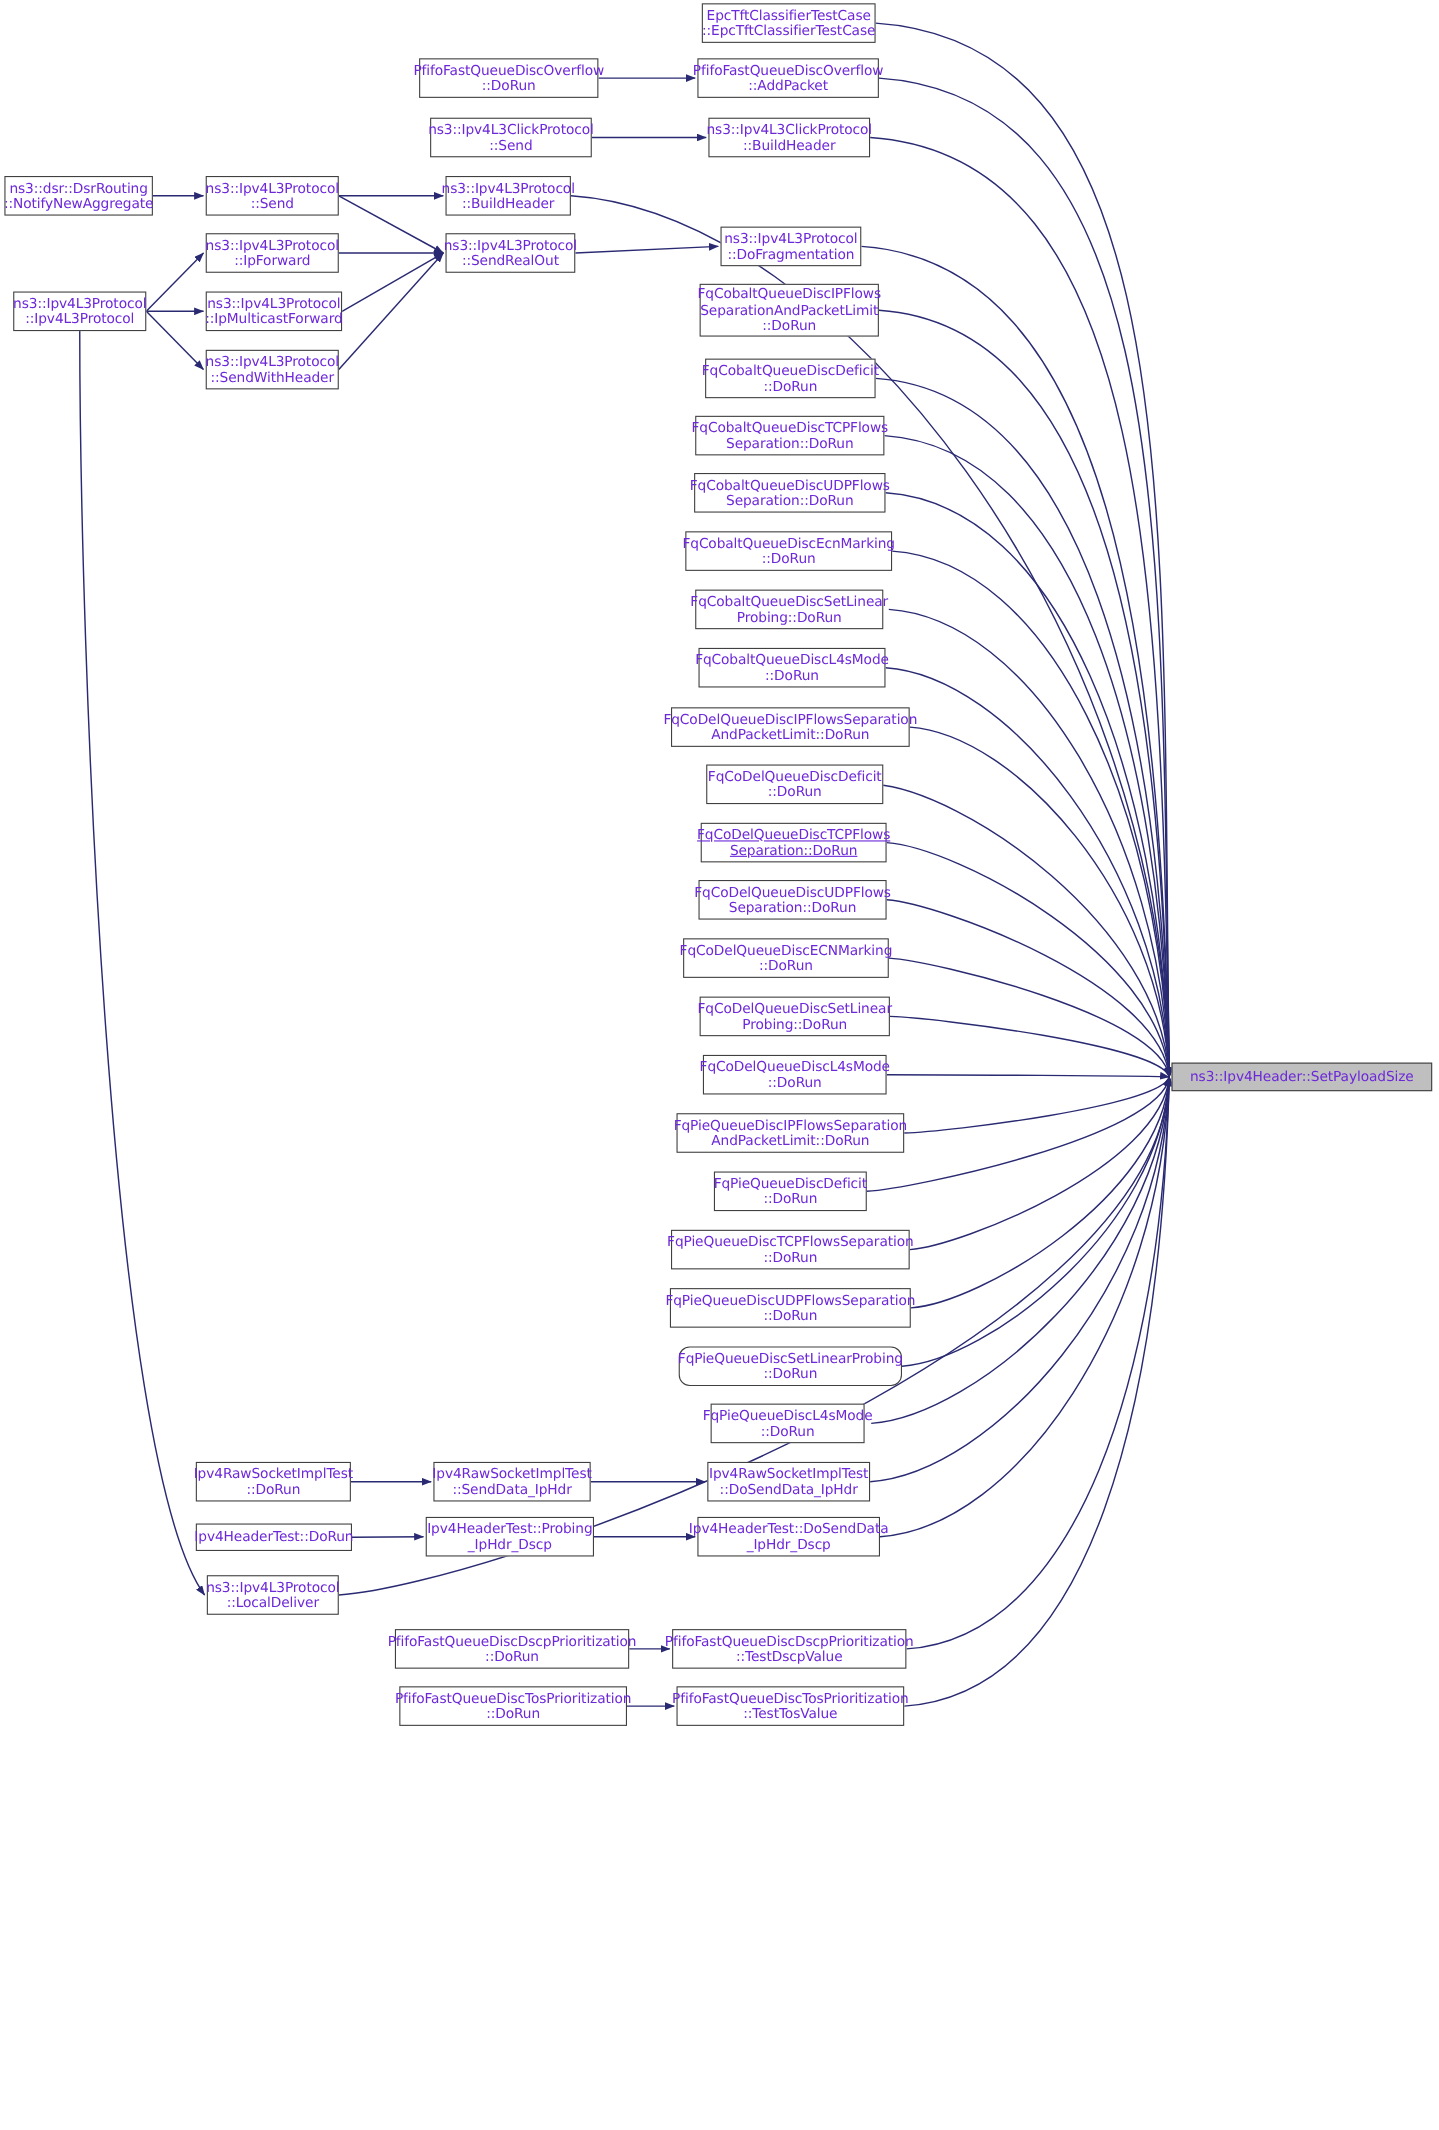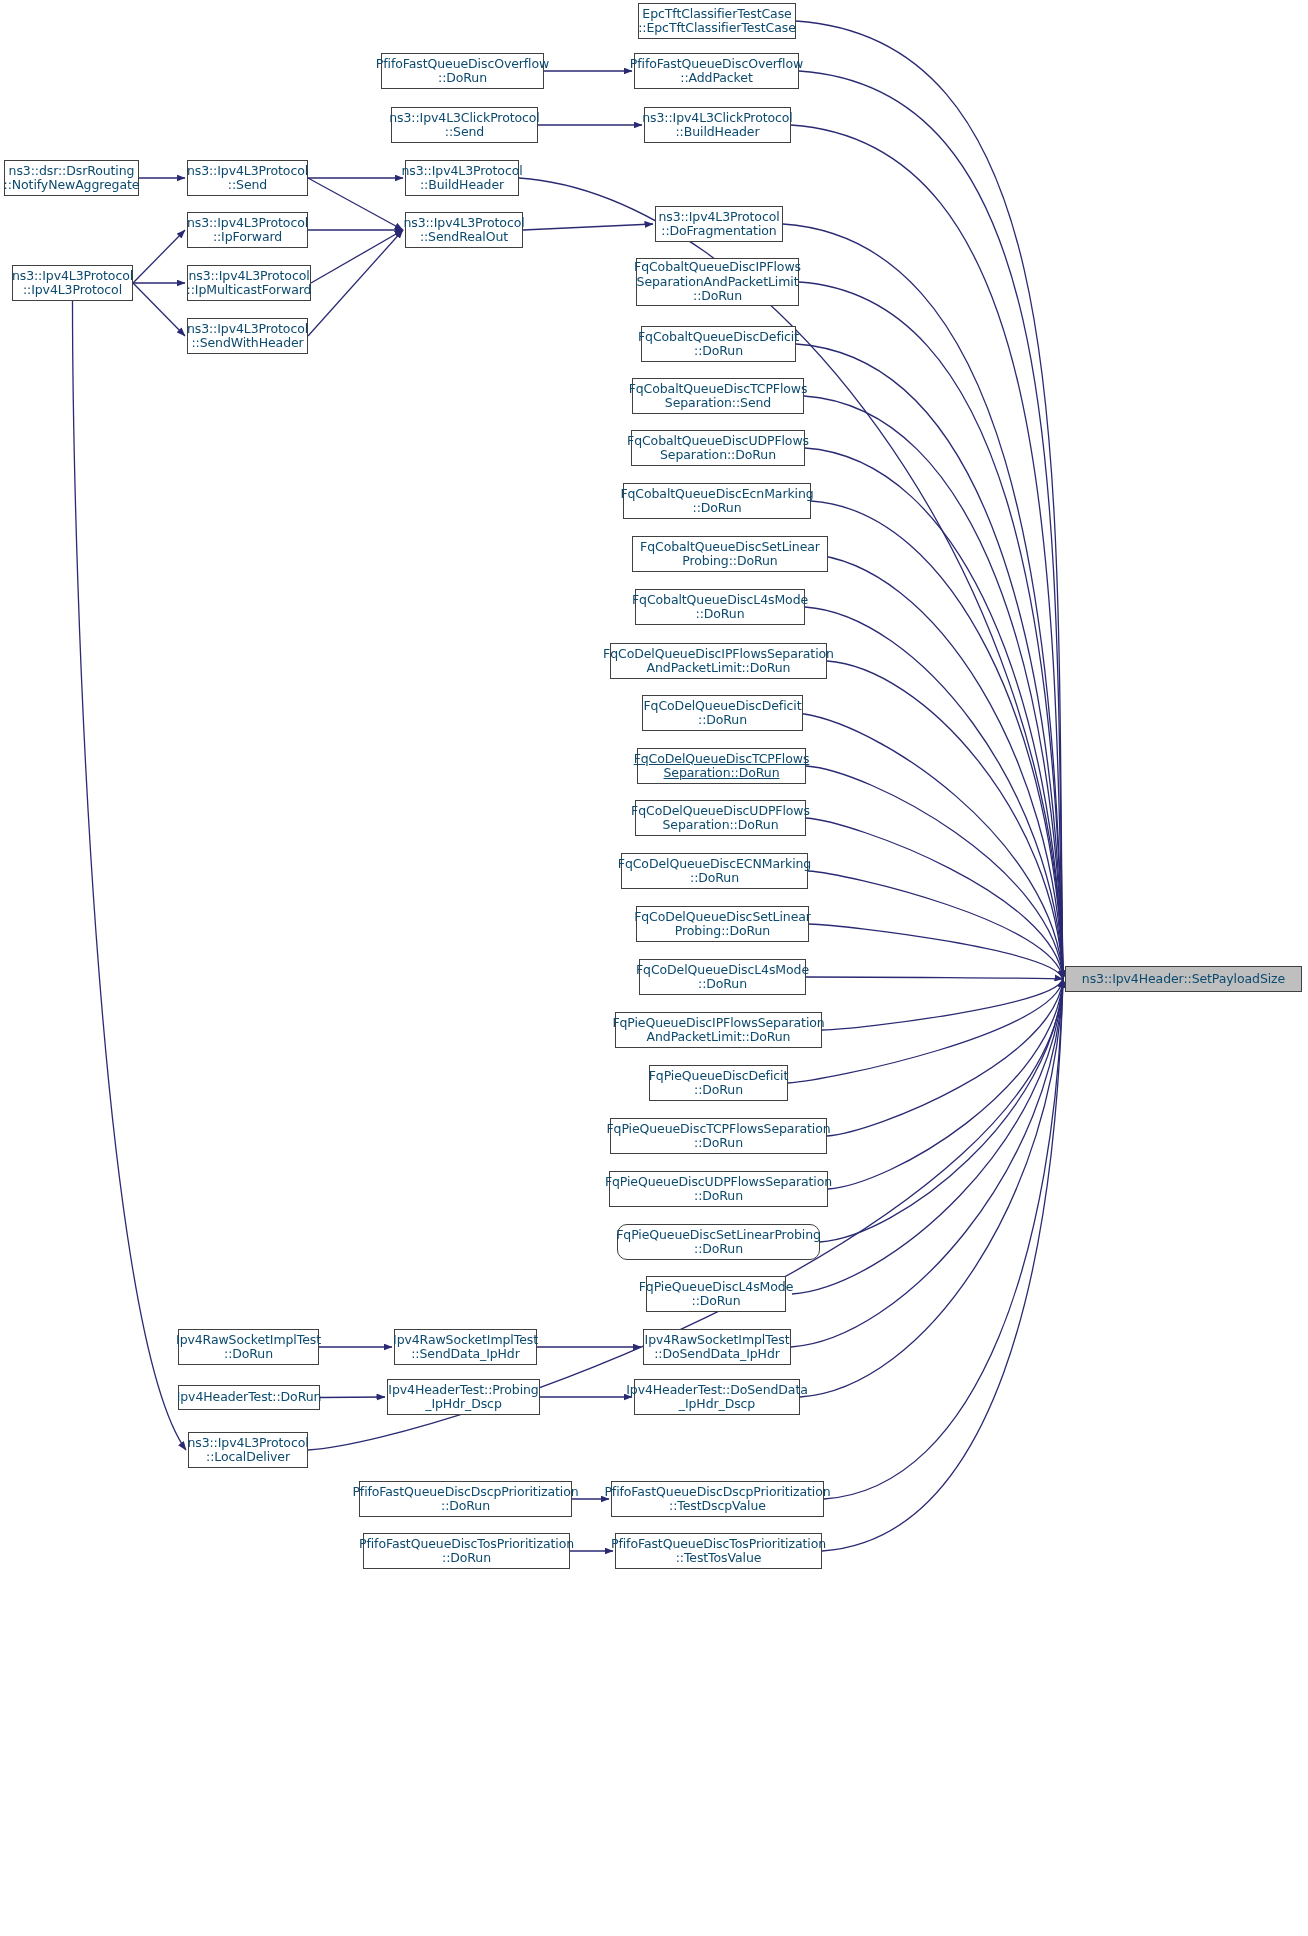--- a/index.html
+++ b/index.html
@@ -22,21 +22,21 @@
     top: 0;
     width: 1308px;
     height: 1936px;
     pointer-events: none;
   }
   .node {
     position: absolute;
     box-sizing: border-box;
     border: 1px solid #404040;
     background: #ffffff;
-    color: #0c4a6e;
+    color: #6d28d9;
     display: flex;
     align-items: center;
     justify-content: center;
     text-align: center;
     font-size: 12.5px;
     line-height: 14.5px;
     letter-spacing: -0.1px;
     white-space: pre-line;
     padding: 0 2px;
   }
@@ -136,26 +136,26 @@
       <div class="node" style="left: 644px; top: 107px; width: 147px; height: 36px;"><span>ns3::Ipv4L3ClickProtocol
 ::BuildHeader</span></div>
       <div class="node" style="left: 655px; top: 206px; width: 128px; height: 36px;"><span>ns3::Ipv4L3Protocol
 ::DoFragmentation</span></div>
       <div class="node" style="left: 636px; top: 258px; width: 163px; height: 48px;"><span>FqCobaltQueueDiscIPFlows
 SeparationAndPacketLimit
 ::DoRun</span></div>
       <div class="node" style="left: 641px; top: 326px; width: 155px; height: 36px;"><span>FqCobaltQueueDiscDeficit
 ::DoRun</span></div>
       <div class="node" style="left: 632px; top: 378px; width: 172px; height: 36px;"><span>FqCobaltQueueDiscTCPFlows
-Separation::Send</span></div>
+Separation::DoRun</span></div>
       <div class="node" style="left: 631px; top: 430px; width: 174px; height: 36px;"><span>FqCobaltQueueDiscUDPFlows
 Separation::DoRun</span></div>
       <div class="node" style="left: 623px; top: 483px; width: 188px; height: 36px;"><span>FqCobaltQueueDiscEcnMarking
 ::DoRun</span></div>
-      <div class="node" style="left: 632px; top: 536px; width: 196px; height: 36px;"><span>FqCobaltQueueDiscSetLinear
+      <div class="node" style="left: 632px; top: 536px; width: 171px; height: 36px;"><span>FqCobaltQueueDiscSetLinear
 Probing::DoRun</span></div>
       <div class="node" style="left: 635px; top: 589px; width: 170px; height: 36px;"><span>FqCobaltQueueDiscL4sMode
 ::DoRun</span></div>
       <div class="node" style="left: 610px; top: 643px; width: 217px; height: 36px;"><span>FqCoDelQueueDiscIPFlowsSeparation
 AndPacketLimit::DoRun</span></div>
       <div class="node" style="left: 642px; top: 695px; width: 161px; height: 36px;"><span>FqCoDelQueueDiscDeficit
 ::DoRun</span></div>
       <div class="node" style="left: 637px; top: 748px; width: 169px; height: 36px; text-decoration: underline;"><span>FqCoDelQueueDiscTCPFlows
 Separation::DoRun</span></div>
       <div class="node" style="left: 635px; top: 800px; width: 171px; height: 36px;"><span>FqCoDelQueueDiscUDPFlows

